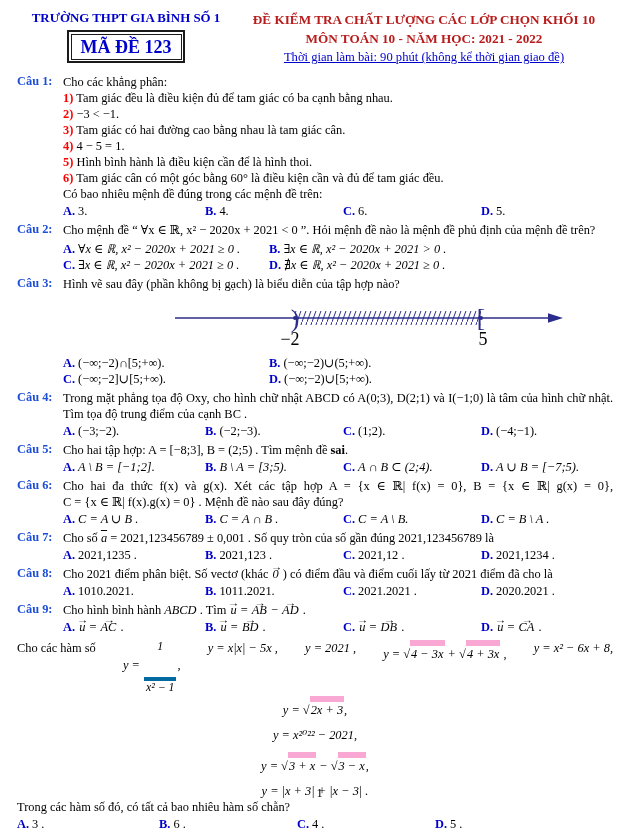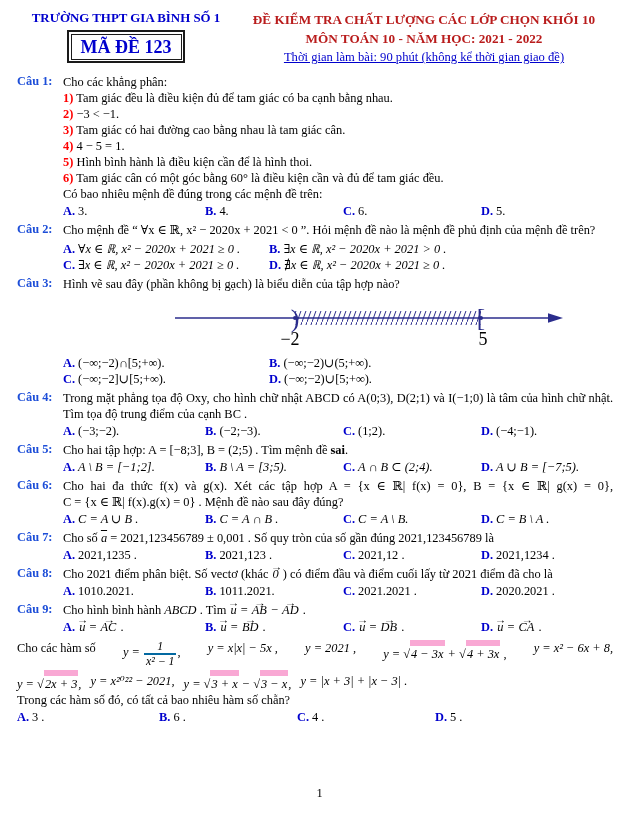--- a/index.html
+++ b/index.html
@@ -30,27 +30,27 @@
   .ol{color:#0000cd;font-weight:bold;}
   .ot{margin-left:3px;}
   .it{font-style:italic;}
   
   .vec{font-style:italic;display:inline-block;position:relative;padding:0 1px;}
   .vec::before{content:"→";position:absolute;top:-0.82em;left:0;right:0;text-align:center;
                font-size:0.68em;font-style:normal;transform:scaleX(1.35);}
   .bar{font-style:italic;text-decoration:overline;}
   .frac{display:inline-flex;flex-direction:column;text-align:center;vertical-align:middle;
         line-height:1.05;font-style:italic;font-size:11.8px;margin:0 1px;}
-  .frac .den{border-top:2px solid #0369a1;padding:0 2px;}
+  .frac .den{border-top:4px solid #0369a1;padding:0 2px;margin-top:24px;}
   .rad{display:inline-block;font-style:italic;white-space:nowrap;}
   .rad::before{content:"√";font-style:normal;}
   .rad .rb{display:inline-block;border-top:6px solid #f9a8d4;padding:0 1px;font-style:italic;}
   .stretch{text-align:justify;text-align-last:justify;}
   .mline1{display:flex;justify-content:space-between;align-items:flex-start;margin-top:2px;}
-  .mline2{display:flex;gap:9px;align-items:center;margin-top:3px;font-style:italic;}
+  .mline2{display:flex;gap:9px;align-items:center;margin-top:3px;font-style:italic;flex-direction:column;}
   .figure{margin:2px 0 0 104px;}
   .pageno{position:absolute;top:786px;left:0;right:0;text-align:center;}
 </style>
 </head>
 <body>
 
 <div class="page">
 
   <div class="hdr">
     <div class="hdr-left">

